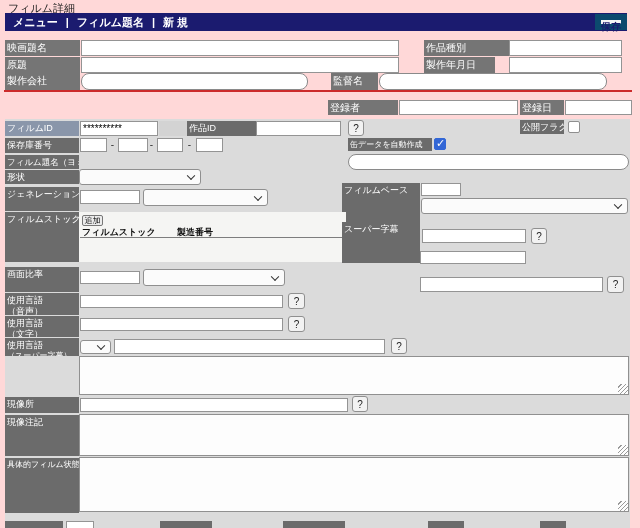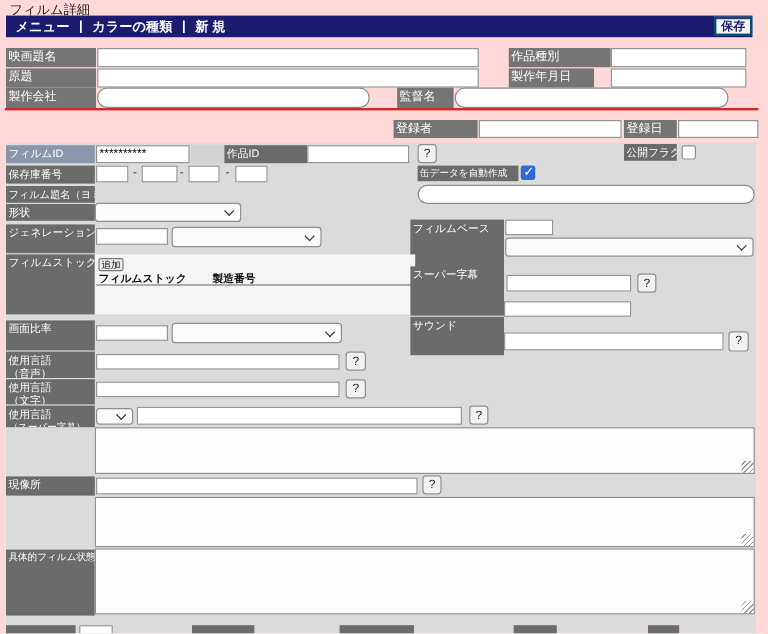--- a/index.html
+++ b/index.html
@@ -2,21 +2,21 @@
 <html style="--page_bg: #ffd8d8; --menubar: #1b1b6f; --label_dark: #6b6b6b; --label_med: #757575; --label_blue: #8a96aa; --table_bg: #dbdbdb; --accent_red: #cc2b2b; --check_blue: #3367d6;"><head>
 <meta charset="utf-8">
 <style>
   html,body{margin:0;padding:0;}
   body{font-family:"Liberation Sans","DejaVu Sans",sans-serif;}
   #screen{position:relative;width:640px;height:528px;overflow:hidden;background:var(--page_bg,#ffd8d8);}
   .abs{position:absolute;box-sizing:border-box;}
   .title{font-size:11px;color:#1c1c1c;white-space:nowrap;}
   .menubar{background:var(--menubar,#1b1b6f);display:flex;align-items:center;gap:8px;padding-left:8px;color:#fff;font-size:11px;font-weight:bold;}
   .menubar .mi{cursor:pointer;white-space:nowrap;}
-  .savebtn{background:#f5f5f5;border:2px solid #0c4a6e;color:var(--menubar,#1b1b6f);font-weight:bold;font-size:10px;text-align:center;line-height:13px;padding:0;cursor:pointer;}
+  .savebtn{background:#f5f5f5;border:6px solid #0c4a6e;color:var(--menubar,#1b1b6f);font-weight:bold;font-size:10px;text-align:center;line-height:13px;padding:0;cursor:pointer;}
   .label{background:var(--label_dark,#6b6b6b);color:#fff;font-size:9px;line-height:1.2;padding:2px 0 0 2px;overflow:hidden;white-space:nowrap;}
   .label.med{background:var(--label_med,#757575);font-size:10px;}
   .label.blue{background:var(--label_blue,#8a96aa);}
   .label .l2{display:block;}
   .inp{background:#fff;border:1px solid #949494;font-size:10px;padding:0 2px;font-family:inherit;outline:none;}
   .inp.round{border-radius:8px;border-color:#8a8a8a;}
   .sel{background:#fbfbfb;border:1px solid #8f8f8f;border-radius:3px;cursor:pointer;}
   .chev{position:absolute;right:6px;top:50%;width:5px;height:5px;border-right:1.5px solid #333;border-bottom:1.5px solid #333;transform:translateY(-70%) rotate(45deg);}
   .qbtn{background:#f2f2f2;border:1px solid #8f8f8f;border-radius:3px;font-size:10px;text-align:center;line-height:13px;color:#222;padding:0;cursor:pointer;font-family:inherit;}
   .cb{width:12px;height:12px;background:#fff;border:1px solid #8f8f8f;border-radius:2px;cursor:pointer;}
@@ -37,21 +37,21 @@
 </head>
 <body>
 
 <div id="screen">
 
   <div class="abs title" style="left:8px;top:1px;">フィルム詳細</div>
 
   <div class="abs menubar" style="left:5px;top:13px;width:622px;height:18px;">
     <span class="mi">メニュー</span>
     <span>|</span>
-    <span class="mi">カラーの種類</span>
+    <span class="mi">フィルム題名</span>
     <span>|</span>
     <span class="mi">新 規</span>
   </div>
   <button class="abs savebtn" style="left:595px;top:14px;width:32px;height:16px;">保存</button>
 
   <div class="abs label med" style="left:5px;top:40px;width:75px;height:16px;">映画題名</div>
   <input class="abs inp" style="left: 81px; top: 40px; width: 318px; height: 16px;">
   <div class="abs label med" style="left:424px;top:40px;width:85px;height:16px;">作品種別</div>
   <input class="abs inp" style="left: 509px; top: 40px; width: 113px; height: 16px;">
 
@@ -118,21 +118,20 @@
   <div class="abs stockbox" style="left:79px;top:212px;width:267px;height:50px;"></div>
   <button class="abs addbtn" style="left:82px;top:215px;width:21px;height:11px;">追加</button>
   <div class="abs stockhdr" style="left:82px;top:226px;">フィルムストック</div>
   <div class="abs stockhdr" style="left:177px;top:226px;">製造番号</div>
   <div class="abs hrline" style="left:80px;top:237px;width:265px;height:1px;"></div>
 
   <div class="abs label" style="left:342px;top:222px;width:78px;height:41px;">スーパー字幕</div>
   <input class="abs inp" style="left: 422px; top: 229px; width: 104px; height: 14px;">
   <button class="abs qbtn" style="left:531px;top:228px;width:16px;height:16px;">?</button>
 
-  <div class="abs label" style="left:342px;top:264px;width:78px;height:32px;">サウンド</div>
   <input class="abs inp" style="left: 420px; top: 251px; width: 106px; height: 13px;">
   <input class="abs inp" style="left: 420px; top: 277px; width: 183px; height: 15px;">
   <button class="abs qbtn" style="left:607px;top:276px;width:17px;height:17px;">?</button>
 
   <div class="abs label" style="left:5px;top:267px;width:74px;height:25px;">画面比率</div>
   <input class="abs inp" style="left: 80px; top: 271px; width: 60px; height: 13px;">
   <div class="abs sel" style="left:143px;top:269px;width:142px;height:17px;">
       <span class="chev"></span>
     </div>
 
@@ -151,20 +150,21 @@
   <input class="abs inp" style="left: 114px; top: 339px; width: 271px; height: 15px;">
   <button class="abs qbtn" style="left:391px;top:338px;width:16px;height:16px;">?</button>
 
   <textarea class="abs ta" style="left: 79px; top: 356px; width: 550px; height: 39px;"></textarea>
   <div class="abs grip" style="left:618px;top:384px;"></div>
 
   <div class="abs label" style="left:5px;top:397px;width:74px;height:16px;">現像所</div>
   <input class="abs inp" style="left: 80px; top: 398px; width: 268px; height: 14px;">
   <button class="abs qbtn" style="left:352px;top:396px;width:16px;height:16px;">?</button>
 
+  <div class="abs label" style="left:5px;top:415px;width:74px;height:41px;">現像注記</div>
   <textarea class="abs ta" style="left: 79px; top: 414px; width: 550px; height: 42px;"></textarea>
   <div class="abs grip" style="left:618px;top:445px;"></div>
 
   <div class="abs label" style="left:5px;top:458px;width:74px;height:55px;font-size:8px;">具体的フィルム状態</div>
   <textarea class="abs ta" style="left: 79px; top: 457px; width: 550px; height: 55px;"></textarea>
   <div class="abs grip" style="left:618px;top:501px;"></div>
 
   <div class="abs stub" style="left:5px;top:521px;width:58px;height:10px;"></div>
   <div class="abs stub lite" style="left:66px;top:521px;width:28px;height:10px;"></div>
   <div class="abs stub" style="left:160px;top:521px;width:52px;height:10px;"></div>

